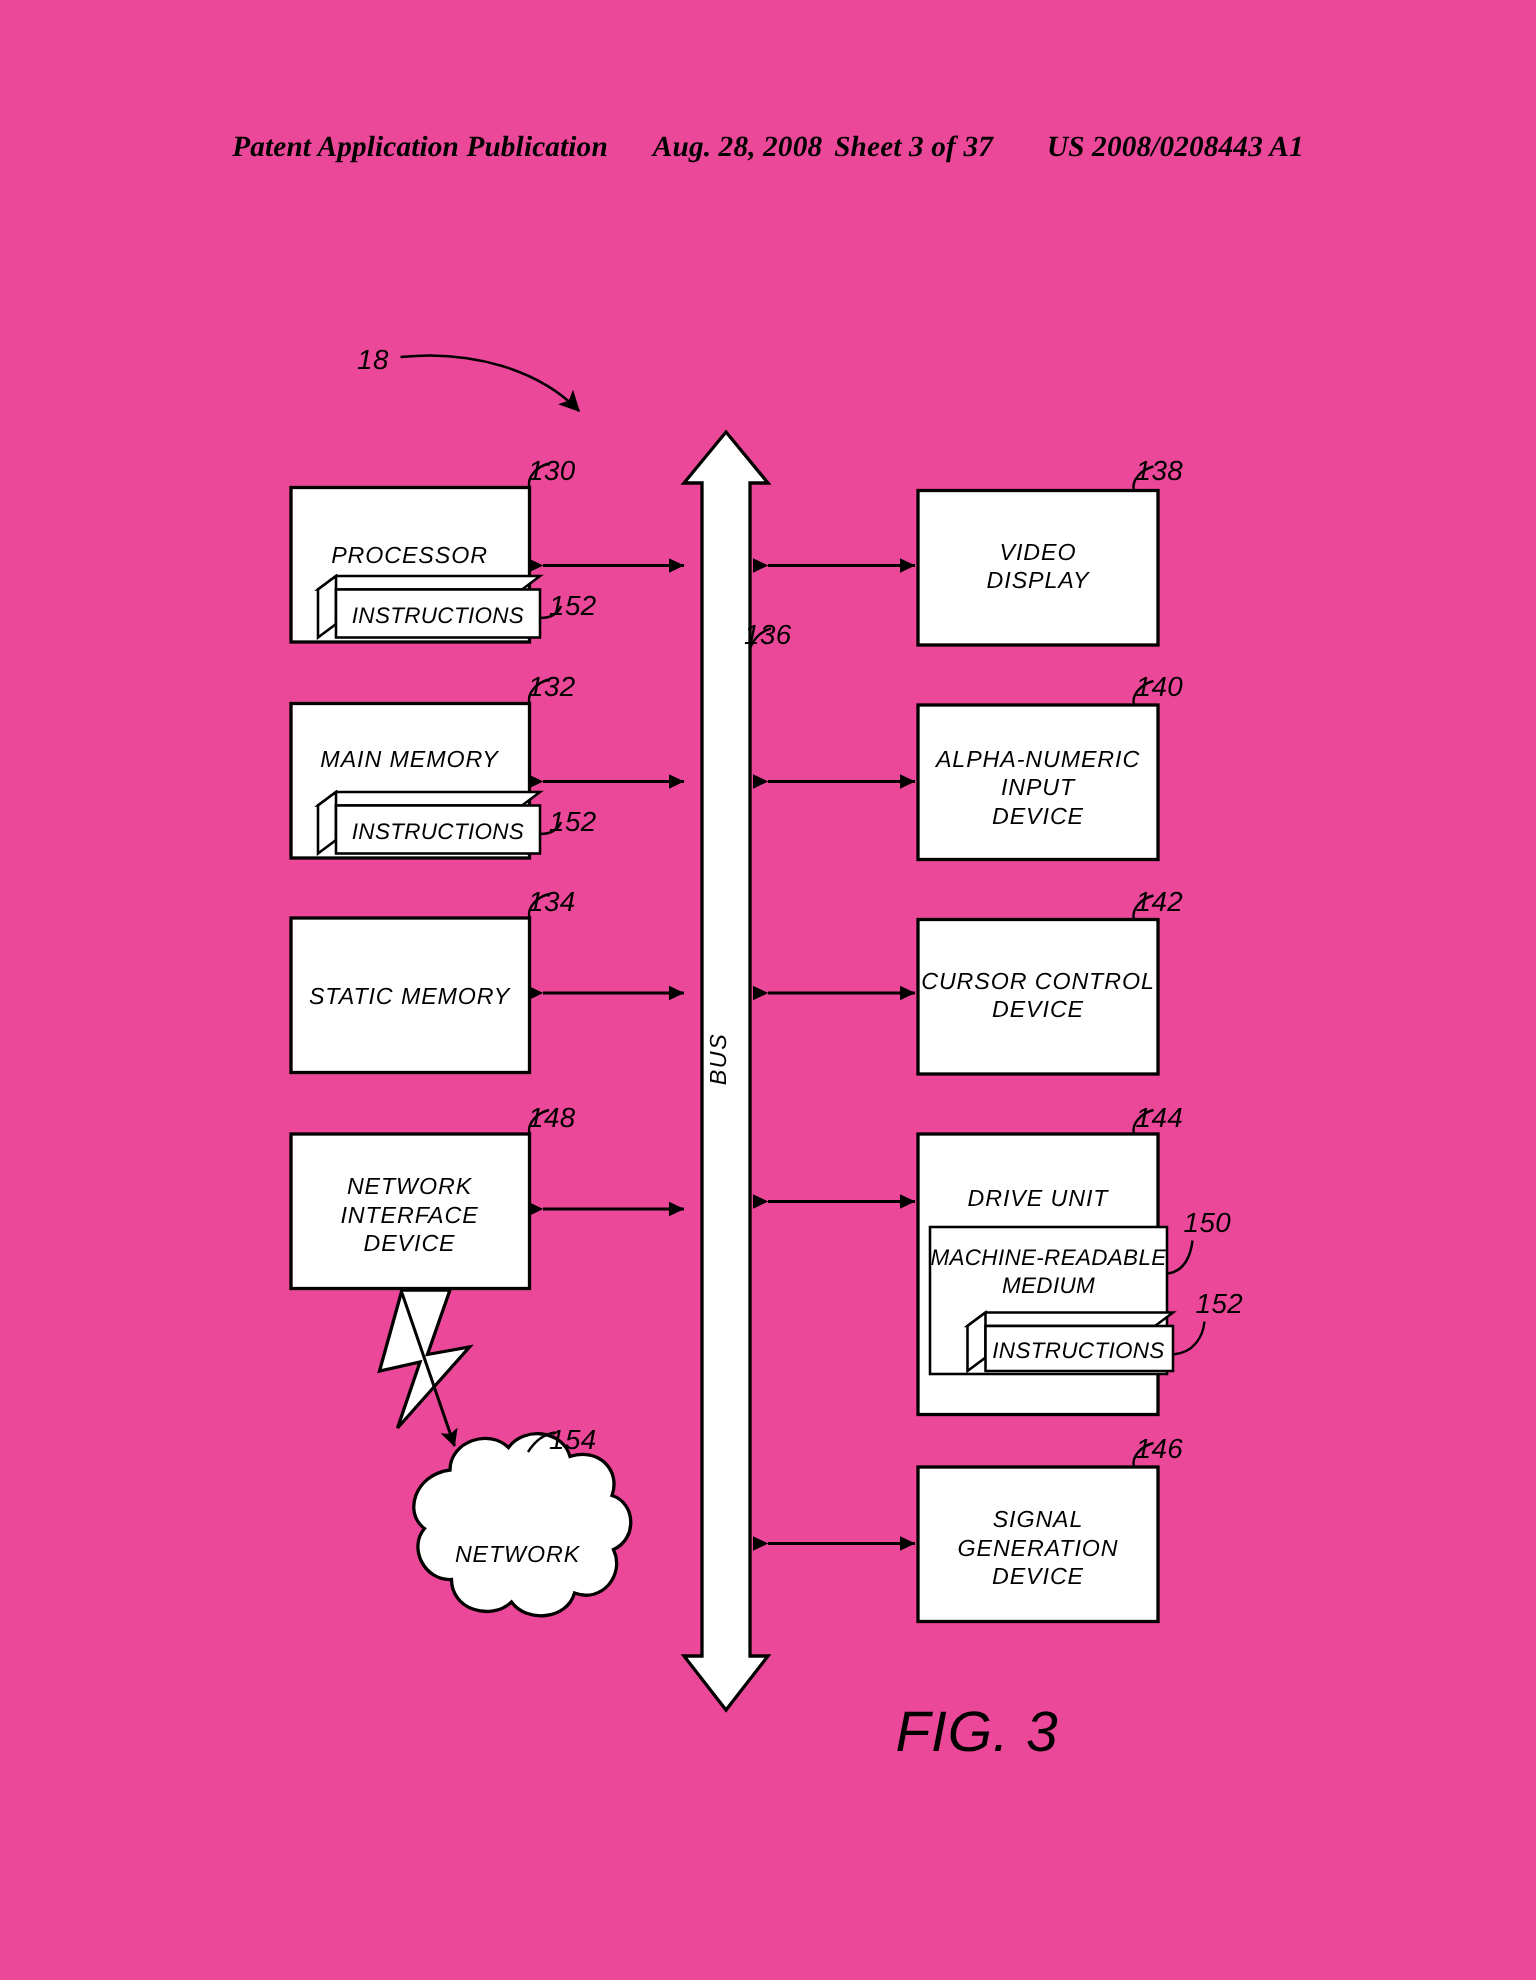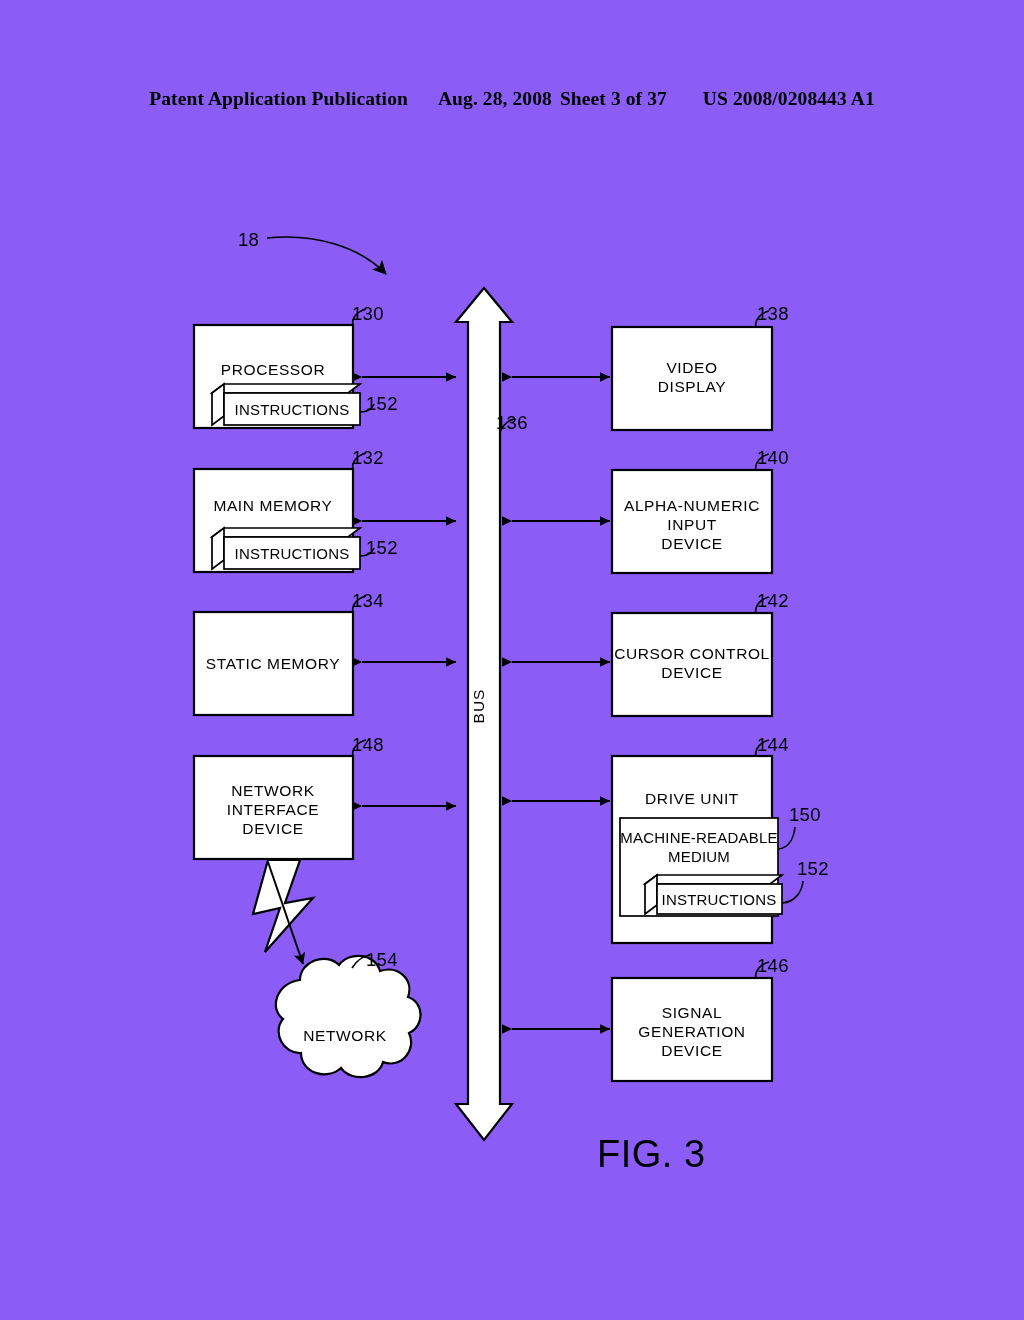--- a/index.html
+++ b/index.html
@@ -12,21 +12,22 @@
     height: 1320px;
     position: relative;
     font-family: "Liberation Sans", sans-serif;
     overflow: hidden;
   }
   #page {
     position: absolute;
     left: 0; top: 0;
     width: 1024px;
     height: 1320px;
-    background: #8b5cf6;
+    background: #ec4899;
+    font-style: italic;
   }
   .hdr {
     position: absolute;
     top: 88px;
     left: 0;
     width: 1024px;
     text-align: center;
     font-family: "Liberation Serif", serif;
     font-weight: bold;
     font-size: 19.5px;

